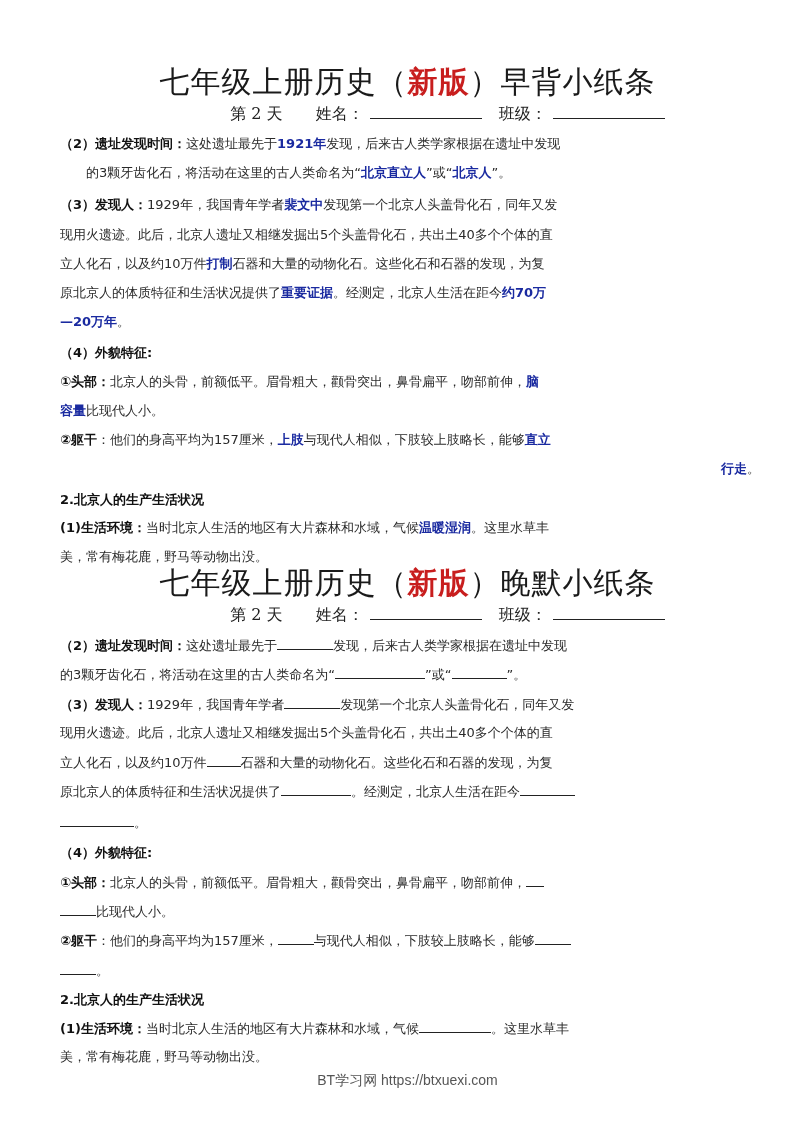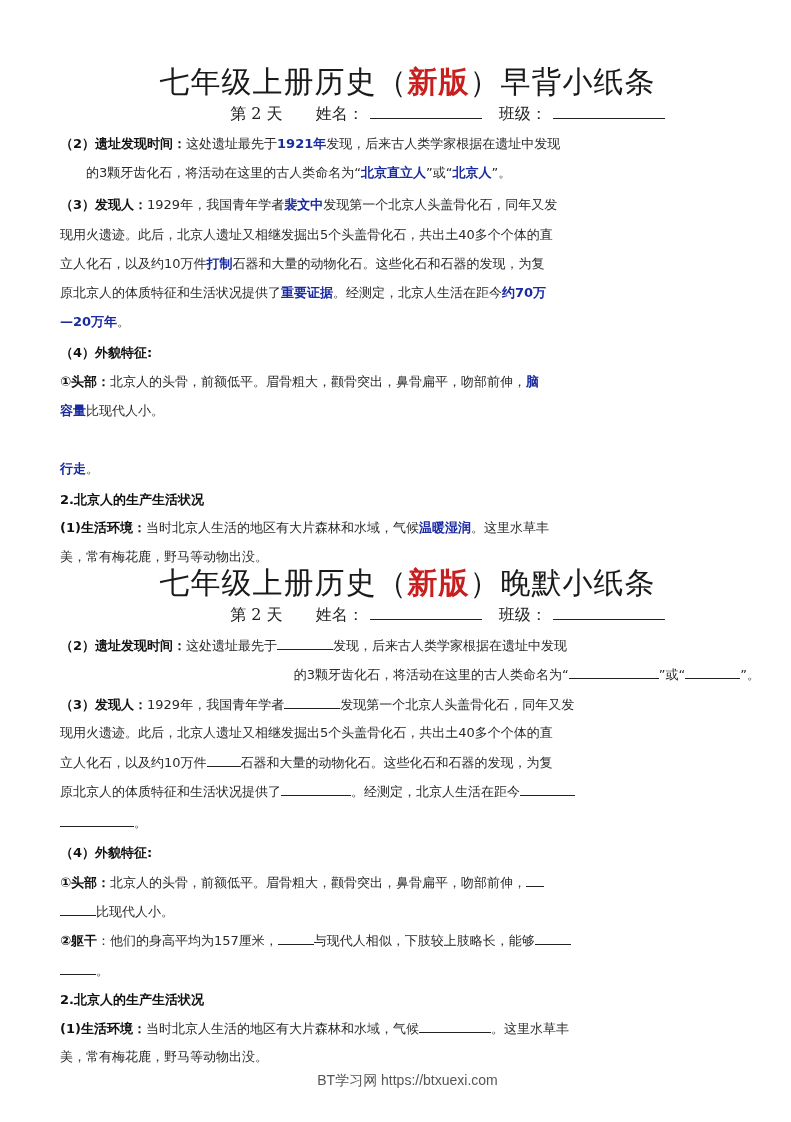--- a/index.html
+++ b/index.html
@@ -49,35 +49,36 @@
 
   <div class="line" style="top:193px;"><span class="b">（3）发现人：</span><span>1929年，我国青年学者</span><span class="hl">裴文中</span><span>发现第一个北京人头盖骨化石，同年又发</span></div>
   <div class="line" style="top:223px;"><span>现用火遗迹。此后，北京人遗址又相继发掘出5个头盖骨化石，共出土40多个个体的直</span></div>
   <div class="line" style="top:252px;"><span>立人化石，以及约10万件</span><span class="hl">打制</span><span>石器和大量的动物化石。这些化石和石器的发现，为复</span></div>
   <div class="line" style="top:281px;"><span>原北京人的体质特征和生活状况提供了</span><span class="hl">重要证据</span><span>。经测定，北京人生活在距今</span><span class="hl">约70万</span></div>
   <div class="line" style="top:310px;"><span class="hl">—20万年</span><span>。</span></div>
 
   <div class="line" style="top:341px;"><span class="b">（4）外貌特征:</span></div>
   <div class="line" style="top:370px;"><span class="b">①头部：</span><span>北京人的头骨，前额低平。眉骨粗大，颧骨突出，鼻骨扁平，吻部前伸，</span><span class="hl">脑</span></div>
   <div class="line" style="top:399px;"><span class="hl">容量</span><span>比现代人小。</span></div>
-  <div class="line" style="top:457px;"><span class="hl">行走</span><span>。</span></div>
+  <div class="line" style="top:428px;"><span class="b">②躯干</span><span>：他们的身高平均为157厘米，</span><span class="hl">上肢</span><span>与现代人相似，下肢较上肢略长，能够</span><span class="hl">直立</span></div>
+  <div class="line" style="top:457px;text-align:right;"><span class="hl">行走</span><span>。</span></div>
 
   <div class="line" style="top:488px;"><span class="b">2.北京人的生产生活状况</span></div>
   <div class="line" style="top:516px;"><span class="b">(1)生活环境：</span><span>当时北京人生活的地区有大片森林和水域，气候</span><span class="hl">温暖湿润</span><span>。这里水草丰</span></div>
   <div class="line" style="top:545px;"><span>美，常有梅花鹿，野马等动物出没。</span></div>
 
   <div class="title" style="top:563px;"><span>七年级上册历史（</span><span class="red">新版</span><span>）晚默小纸条</span></div>
   <div class="subline" style="top:605px;">
     <span>第 2 天</span>
     <span style="margin-left:24px">姓名：</span><span class="blank"></span>
     <span>班级：</span><span class="blank"></span>
   </div>
 
   <div class="line" style="top:633px;"><span class="b">（2）遗址发现时间：</span><span>这处遗址最先于</span><span class="u" style="width:56px"></span><span>发现，后来古人类学家根据在遗址中发现</span></div>
-  <div class="line" style="top:662px;text-align:right;"><span>的3颗牙齿化石，将活动在这里的古人类命名为“</span><span class="u" style="width:90px"></span><span>”或“</span><span class="u" style="width:55px"></span><span>”。</span></div>
+  <div class="line" style="top:662px;"><span>的3颗牙齿化石，将活动在这里的古人类命名为“</span><span class="u" style="width:90px"></span><span>”或“</span><span class="u" style="width:55px"></span><span>”。</span></div>
 
   <div class="line" style="top:692px;"><span class="b">（3）发现人：</span><span>1929年，我国青年学者</span><span class="u" style="width:56px"></span><span>发现第一个北京人头盖骨化石，同年又发</span></div>
   <div class="line" style="top:721px;"><span>现用火遗迹。此后，北京人遗址又相继发掘出5个头盖骨化石，共出土40多个个体的直</span></div>
   <div class="line" style="top:750px;"><span>立人化石，以及约10万件</span><span class="u" style="width:34px"></span><span>石器和大量的动物化石。这些化石和石器的发现，为复</span></div>
   <div class="line" style="top:779px;"><span>原北京人的体质特征和生活状况提供了</span><span class="u" style="width:70px"></span><span>。经测定，北京人生活在距今</span><span class="u" style="width:55px"></span></div>
   <div class="line" style="top:810px;"><span class="u" style="width:74px"></span><span>。</span></div>
 
   <div class="line" style="top:841px;"><span class="b">（4）外貌特征:</span></div>
   <div class="line" style="top:870px;"><span class="b">①头部：</span><span>北京人的头骨，前额低平。眉骨粗大，颧骨突出，鼻骨扁平，吻部前伸，</span><span class="u" style="width:18px"></span></div>
   <div class="line" style="top:899px;"><span class="u" style="width:36px"></span><span>比现代人小。</span></div>

